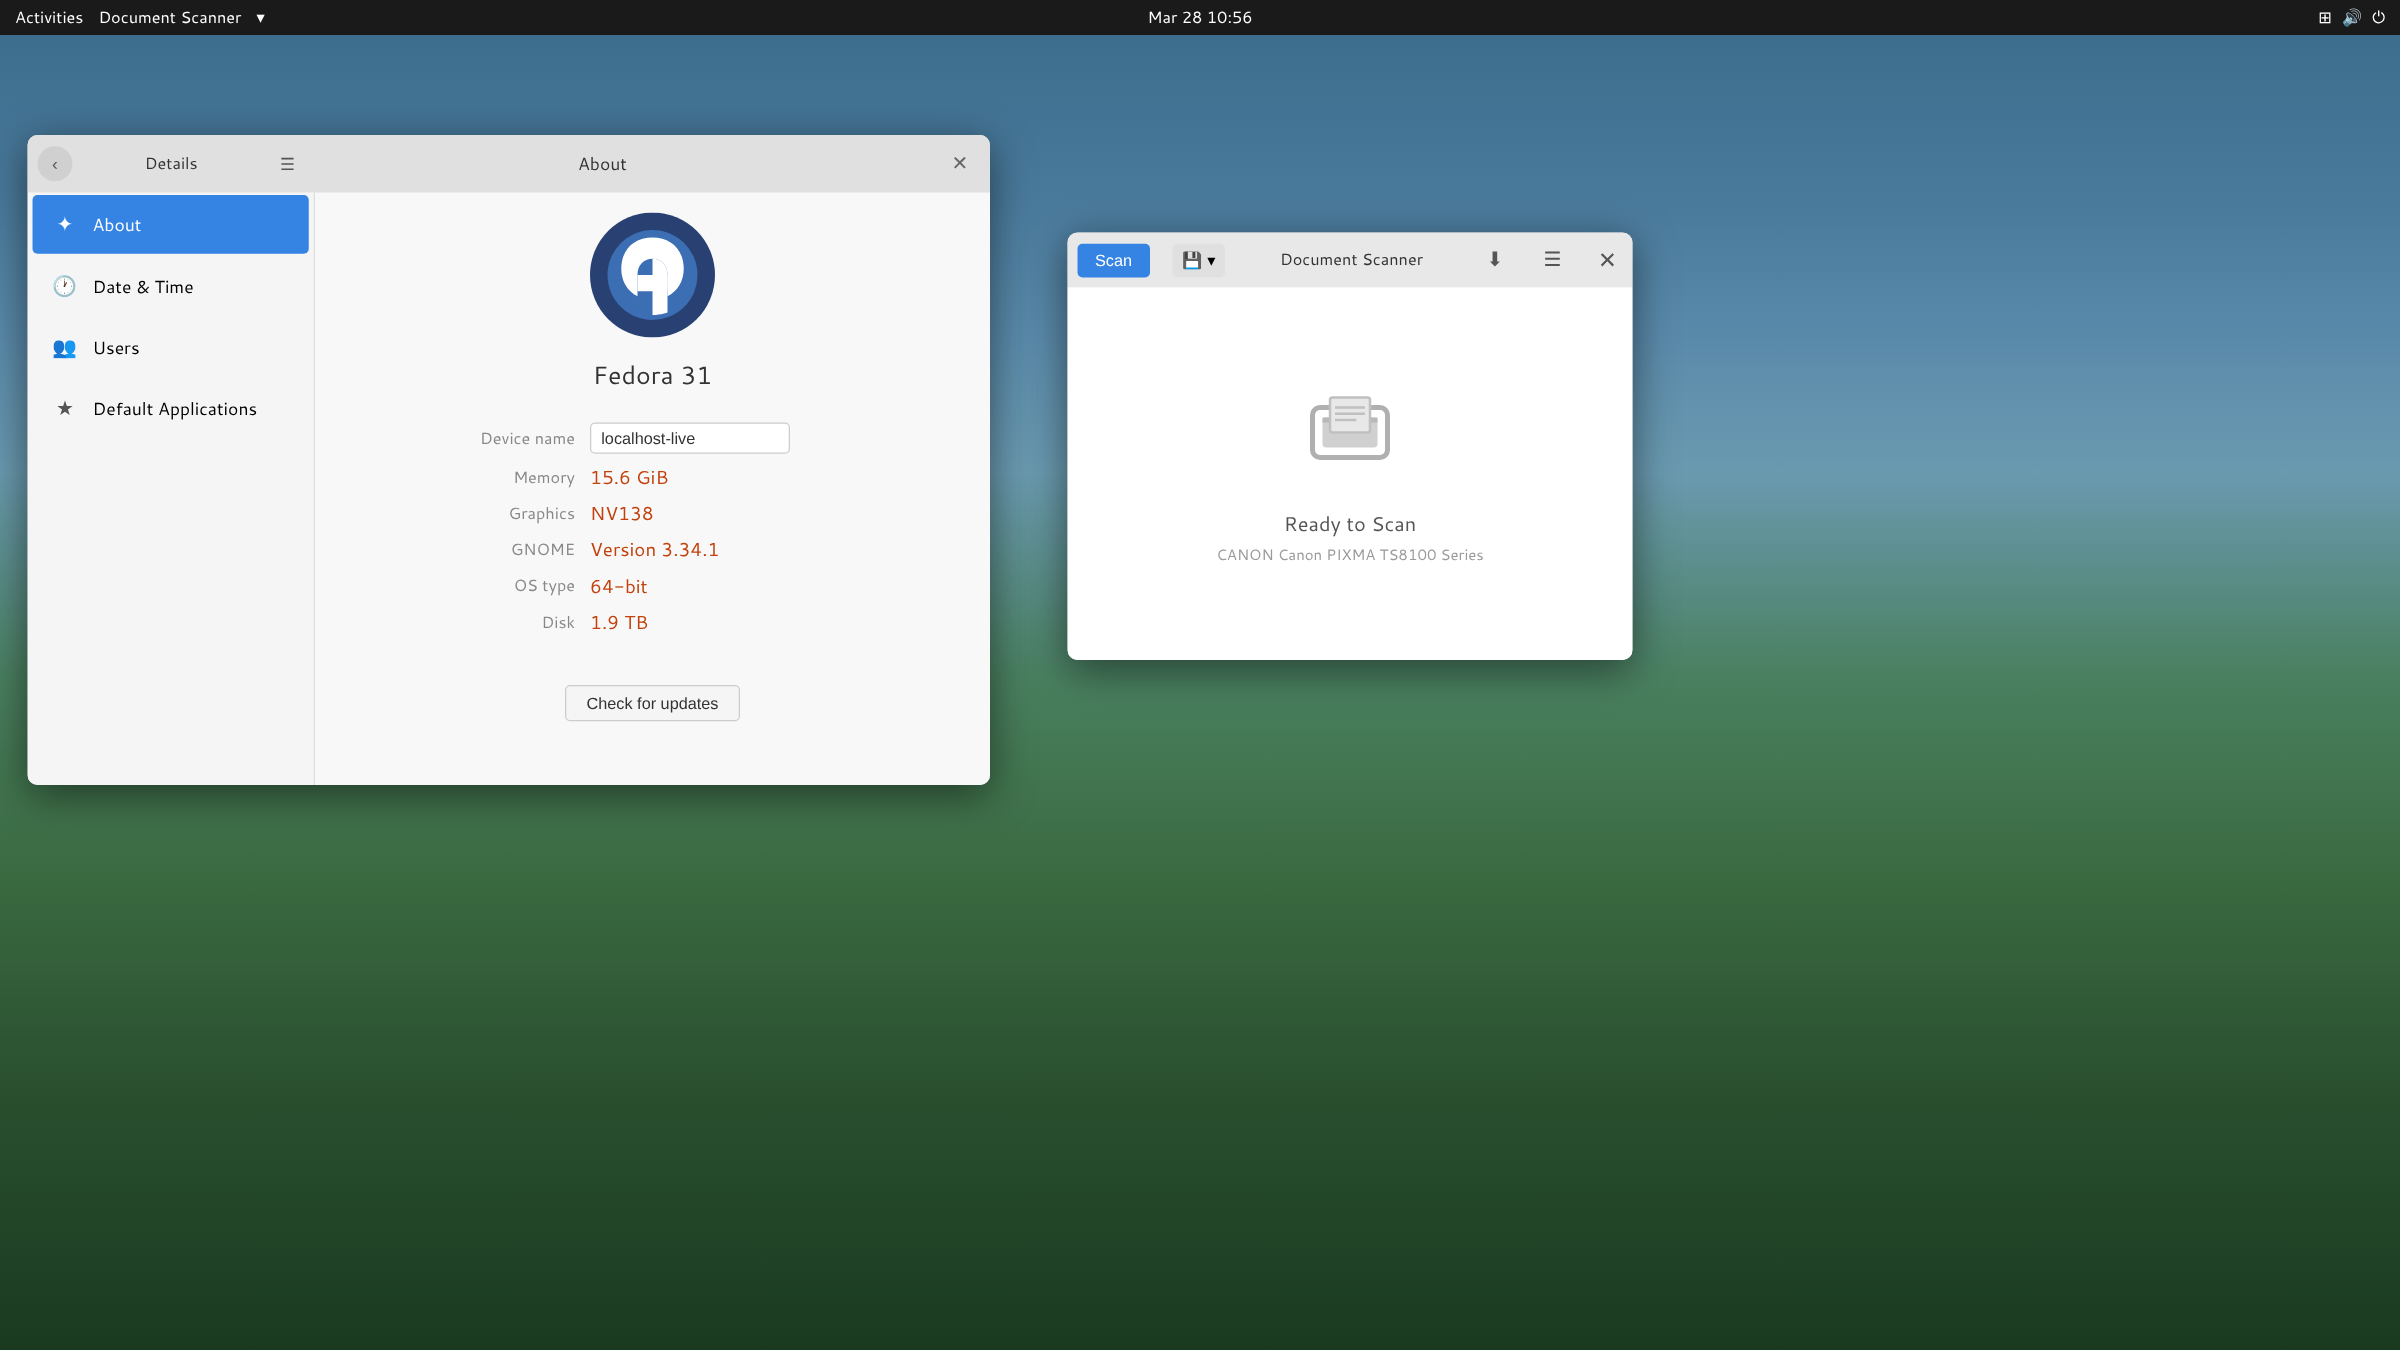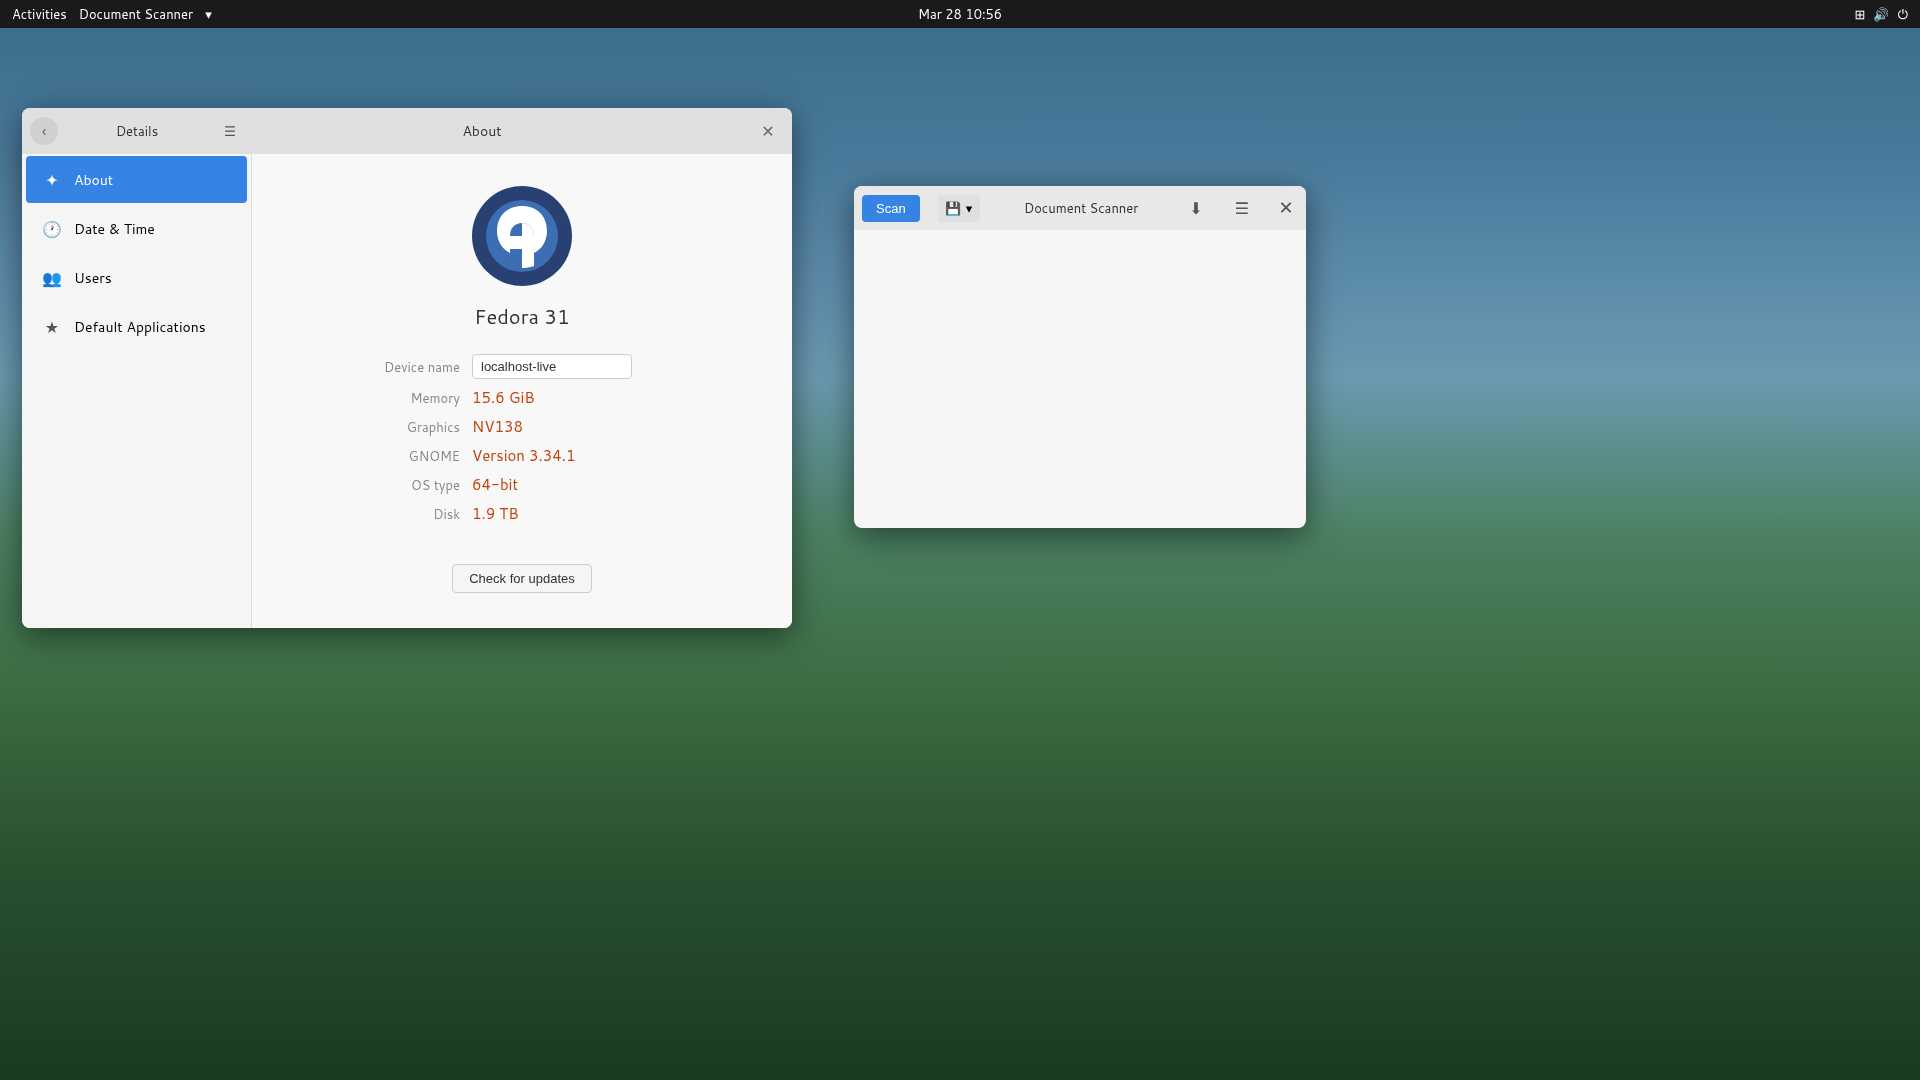--- a/index.html
+++ b/index.html
@@ -222,21 +222,21 @@
       font-weight: 400;
     }
 
     .sidebar-item.active .sidebar-item-label {
       color: white;
     }
 
     
     .settings-main {
       flex: 1;
-      padding: 32px 40px;
+      padding: 16px 40px;
       overflow-y: auto;
       background: #f8f8f8;
       display: flex;
       flex-direction: column;
       align-items: center;
     }
 
     .fedora-logo {
       width: 100px;
       height: 100px;
@@ -540,13 +540,30 @@
     <button class="scanner-save-btn">
       <span>💾</span>
       <span>▾</span>
     </button>
     <div class="scanner-title-center">Document Scanner</div>
     <button class="scanner-action-btn">⬇</button>
     <button class="scanner-action-btn">☰</button>
     <button class="scanner-close-btn">✕</button>
   </div>
 
+  <div class="scanner-body">
+    <div class="scanner-icon-wrapper">
+      <svg class="scanner-icon-svg" viewBox="0 0 80 80" xmlns="http://www.w3.org/2000/svg">
+
+        <rect x="10" y="20" width="60" height="40" rx="6" ry="6" fill="none" stroke="#b0b0b0" stroke-width="4"></rect>
+        <rect x="18" y="28" width="44" height="24" rx="3" ry="3" fill="#d0d0d0"></rect>
+        <rect x="18" y="28" width="44" height="4" fill="#b8b8b8"></rect>
+
+        <rect x="24" y="12" width="32" height="28" rx="2" ry="2" fill="#e8e8e8" stroke="#c0c0c0" stroke-width="2"></rect>
+        <line x1="28" y1="20" x2="52" y2="20" stroke="#c0c0c0" stroke-width="2"></line>
+        <line x1="28" y1="25" x2="52" y2="25" stroke="#c0c0c0" stroke-width="2"></line>
+        <line x1="28" y1="30" x2="45" y2="30" stroke="#c0c0c0" stroke-width="2"></line>
+      </svg>
+    </div>
+    <div class="scanner-ready-text">Ready to Scan</div>
+    <div class="scanner-device-text">CANON Canon PIXMA TS8100 Series</div>
+  </div>
 </div>
 
 </body></html>

